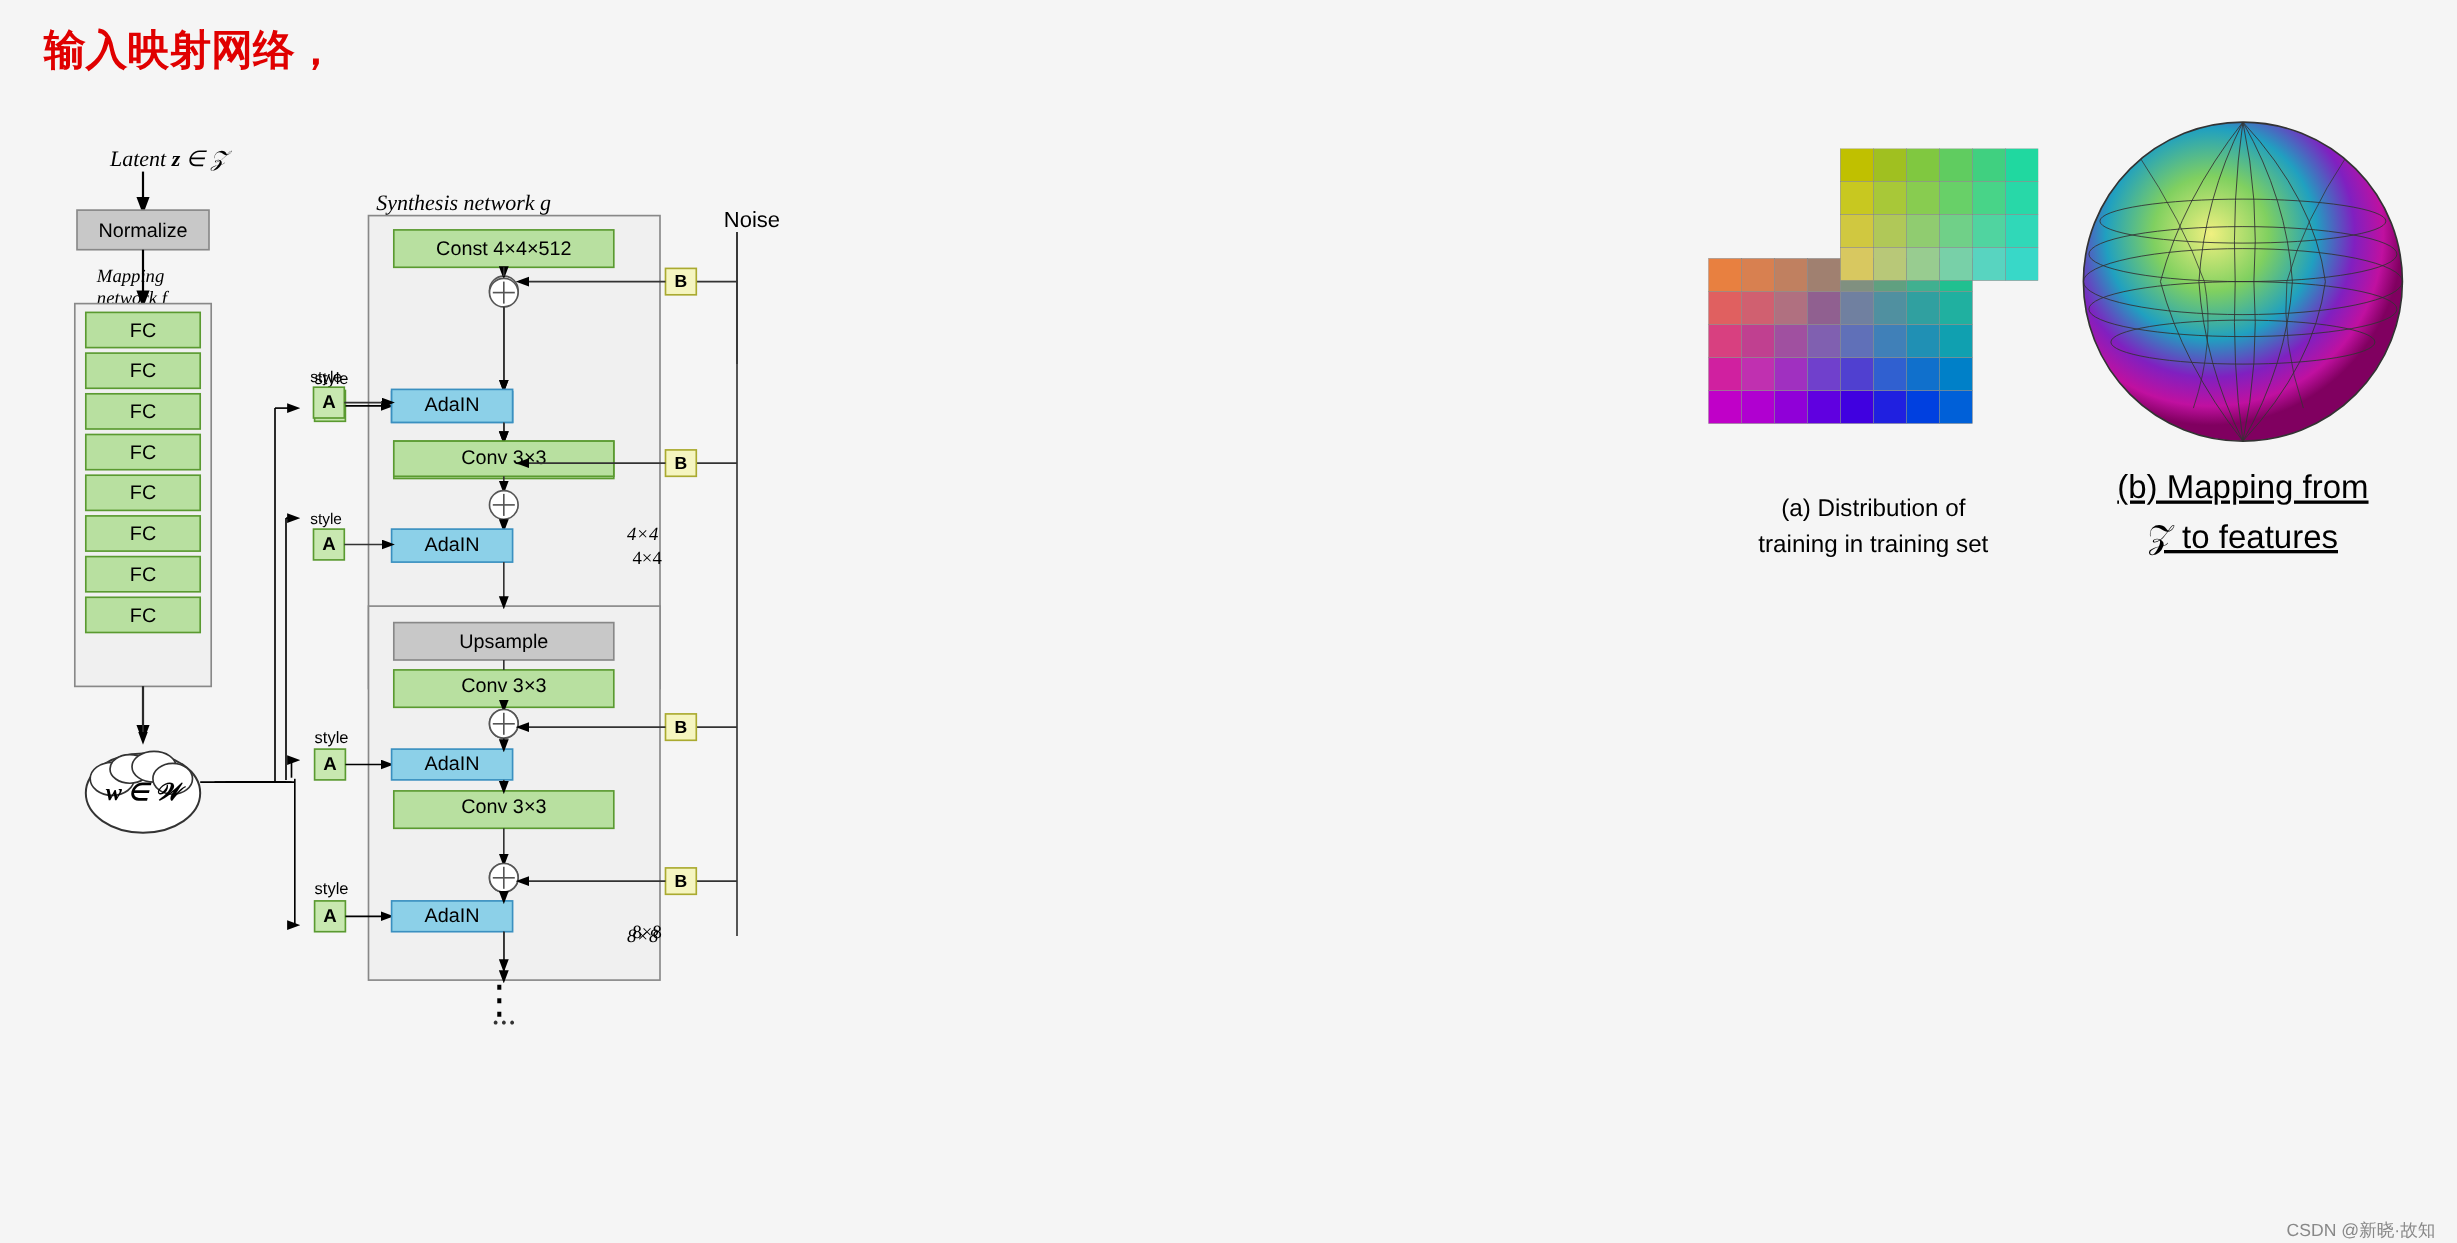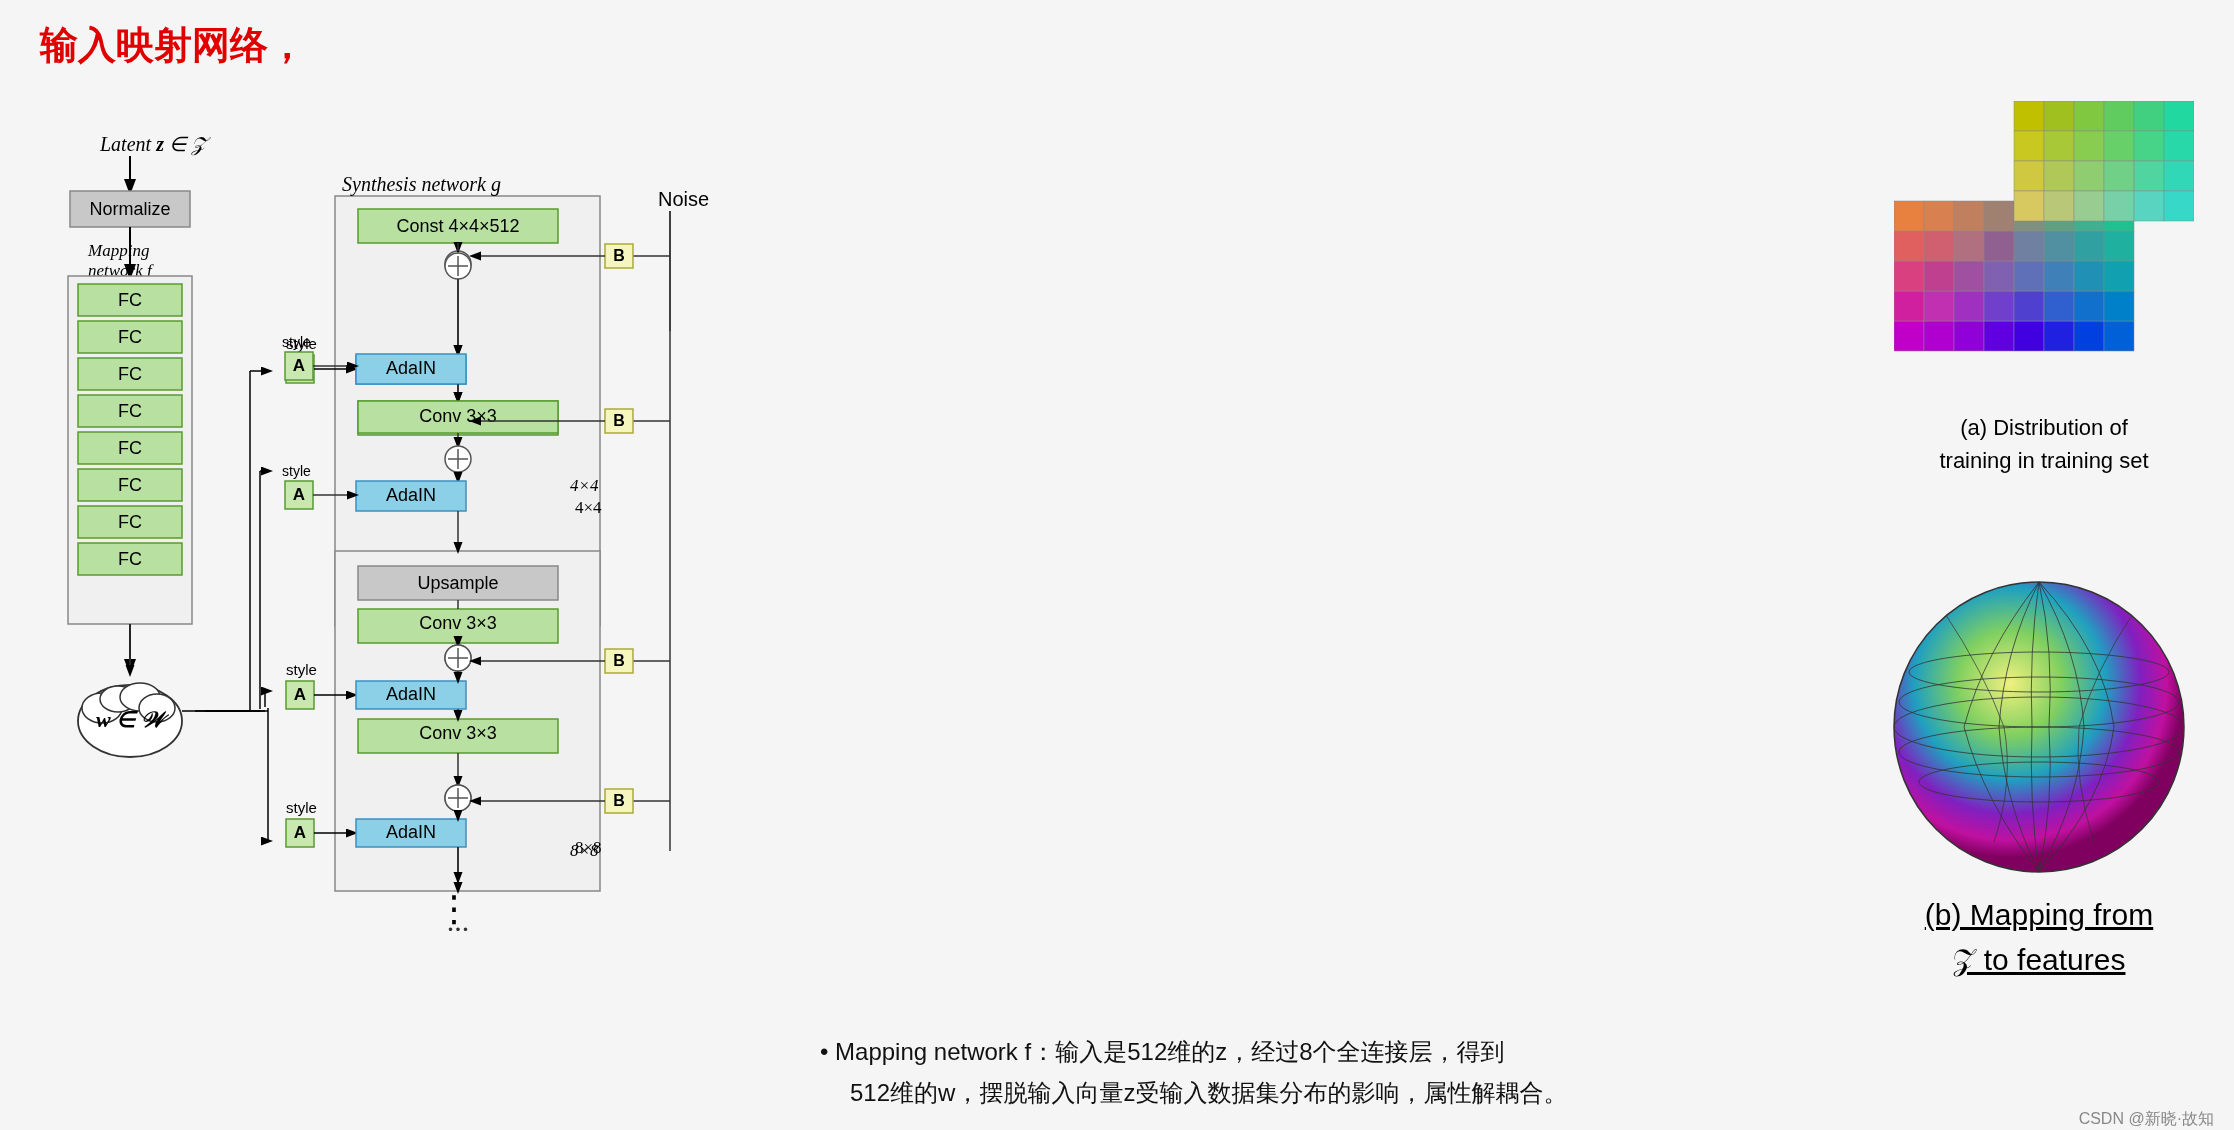--- a/index.html
+++ b/index.html
@@ -50,22 +50,22 @@
     
     .right-area {
       flex: 1;
       display: flex;
       flex-direction: column;
       padding-left: 20px;
     }
 
     .top-visuals {
       display: flex;
-      flex-direction: column;
-      gap: 95px;
+      flex-direction: row;
+      gap: 31px;
       justify-content: flex-end;
       align-items: flex-end;
       margin-bottom: 30px;
     }
 
     .visual-item {
       display: flex;
       flex-direction: column;
       align-items: center;
     }
@@ -475,28 +475,19 @@
             <path d="M250,40 Q210,100 195,155 Q190,210 210,270" fill="none" stroke="#333" stroke-width="0.7" clip-path="url(#sphereClip)"></path>
           </svg>
           <div style="text-align:center; font-size:30px; font-family:Arial,sans-serif; margin-top:10px; line-height:1.5;text-decoration:underline;">
             <span>(b) Mapping from</span><br>
             <span>𝒵 to features</span>
           </div>
         </div>
 
       </div>
 
-      <div class="description">
-        <div class="desc-line">
-          <span>•</span>
-          <span>Mapping network f：输入是512维的z，经过8个全连接层，得到</span>
-        </div>
-        <div class="desc-line" style="margin-left: 30px;">
-          <span>512维的w，摆脱输入向量z受输入数据集分布的影响，属性解耦合。</span>
-        </div>
-      </div>
 
     </div>
   </div>
 
   <div class="watermark">CSDN @新晓·故知</div>
 
 </div>
 
 </body></html>

